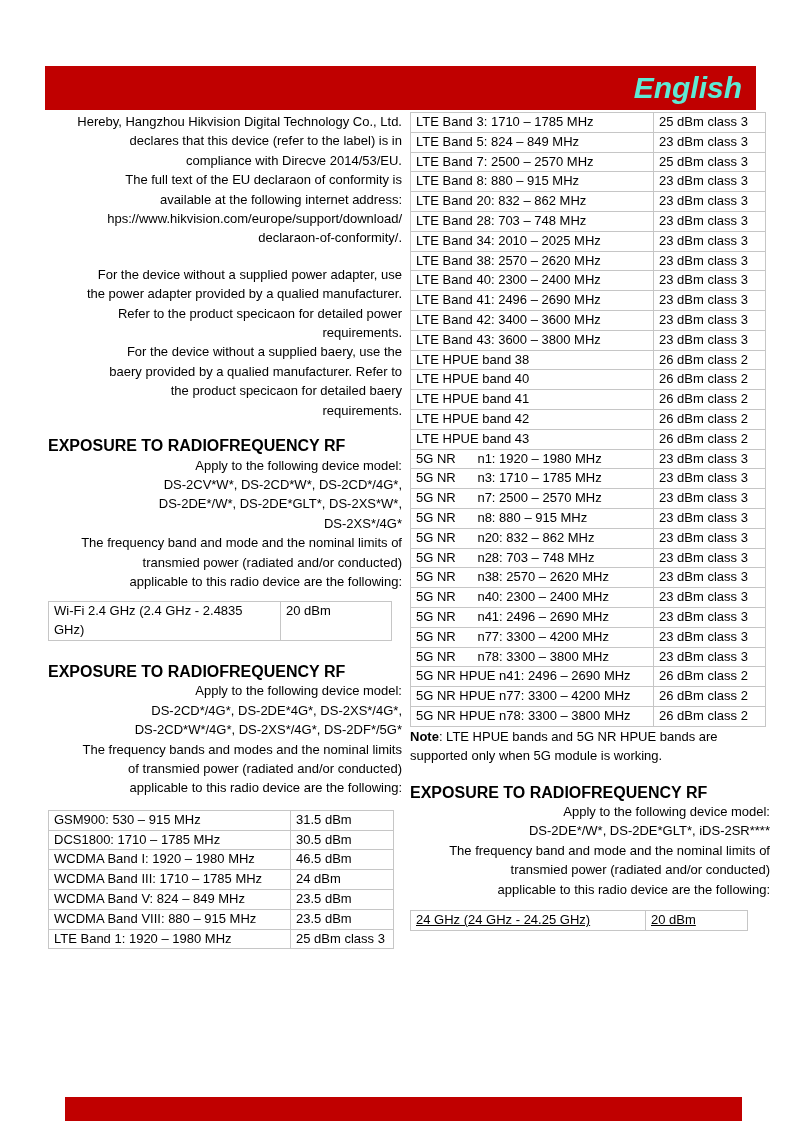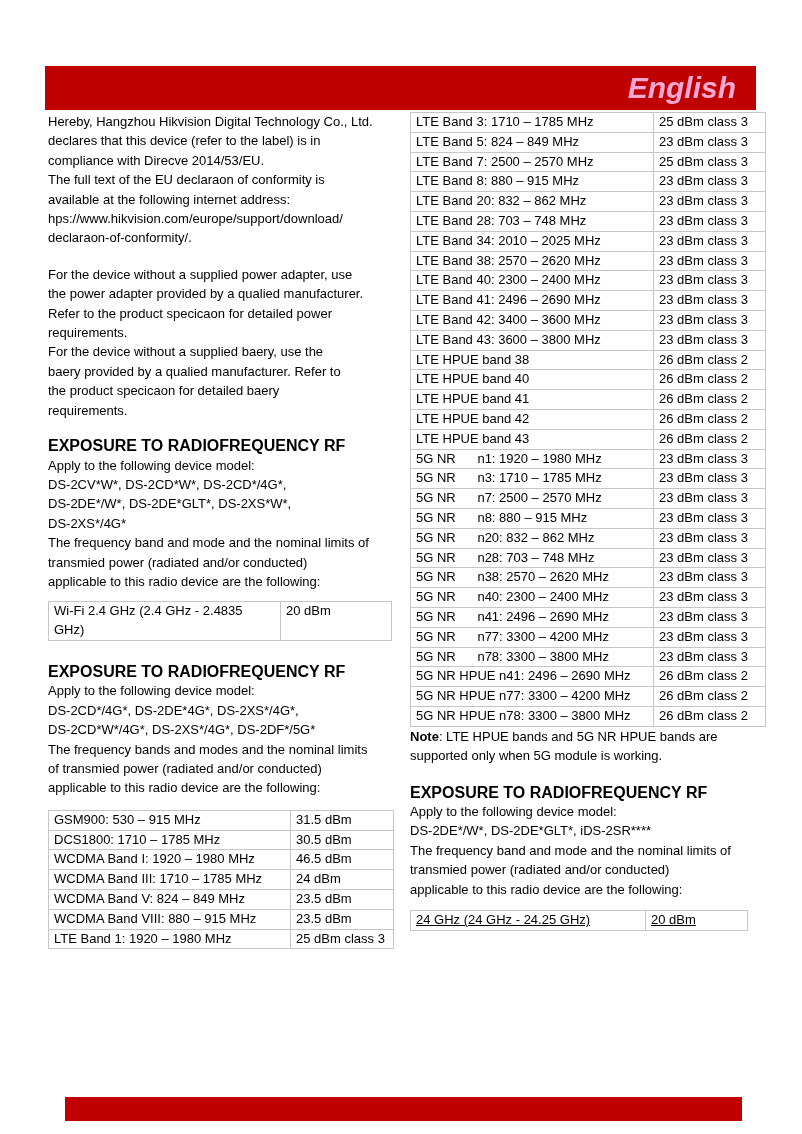--- a/index.html
+++ b/index.html
@@ -7,29 +7,30 @@
     width: 802px; height: 1134px; position: relative;
     font-family: "Liberation Sans", sans-serif;
     color: #000;
   }
   .banner {
     position: absolute; left: 45px; top: 66px; width: 711px; height: 44px;
     background: #c00000;
     display: flex; align-items: center; justify-content: flex-end;
   }
   .banner-text {
-    color: #f9a8d4; font-weight: bold; font-style: italic;
-    font-size: 30px; padding-right: 20px; line-height: 44px;
+    color: #5eead4; font-weight: bold; font-style: italic;
+    font-size: 30px; padding-right: 14px; line-height: 44px;
   }
   .col { position: absolute; }
   .col-left  { left: 48px;  top: 112px; width: 354px; }
   .col-right { left: 410px; top: 112px; width: 360px; }
   .txt {
     margin: 0; font-size: 13px; line-height: 19.4px;
     white-space: pre-wrap;
+    text-align: right;
   }
   .hd {
     margin: 0; font-size: 16px; line-height: 19.4px; font-weight: bold;
   }
   .m-power { margin-top: 17px; }
   .m-hd1   { margin-top: 16px; }
   .m-wifi  { margin-top: 10px; }
   .m-hd2   { margin-top: 21px; }
   .m-gsm   { margin-top: 12px; }
   .m-note  { margin-top: 2px; }

